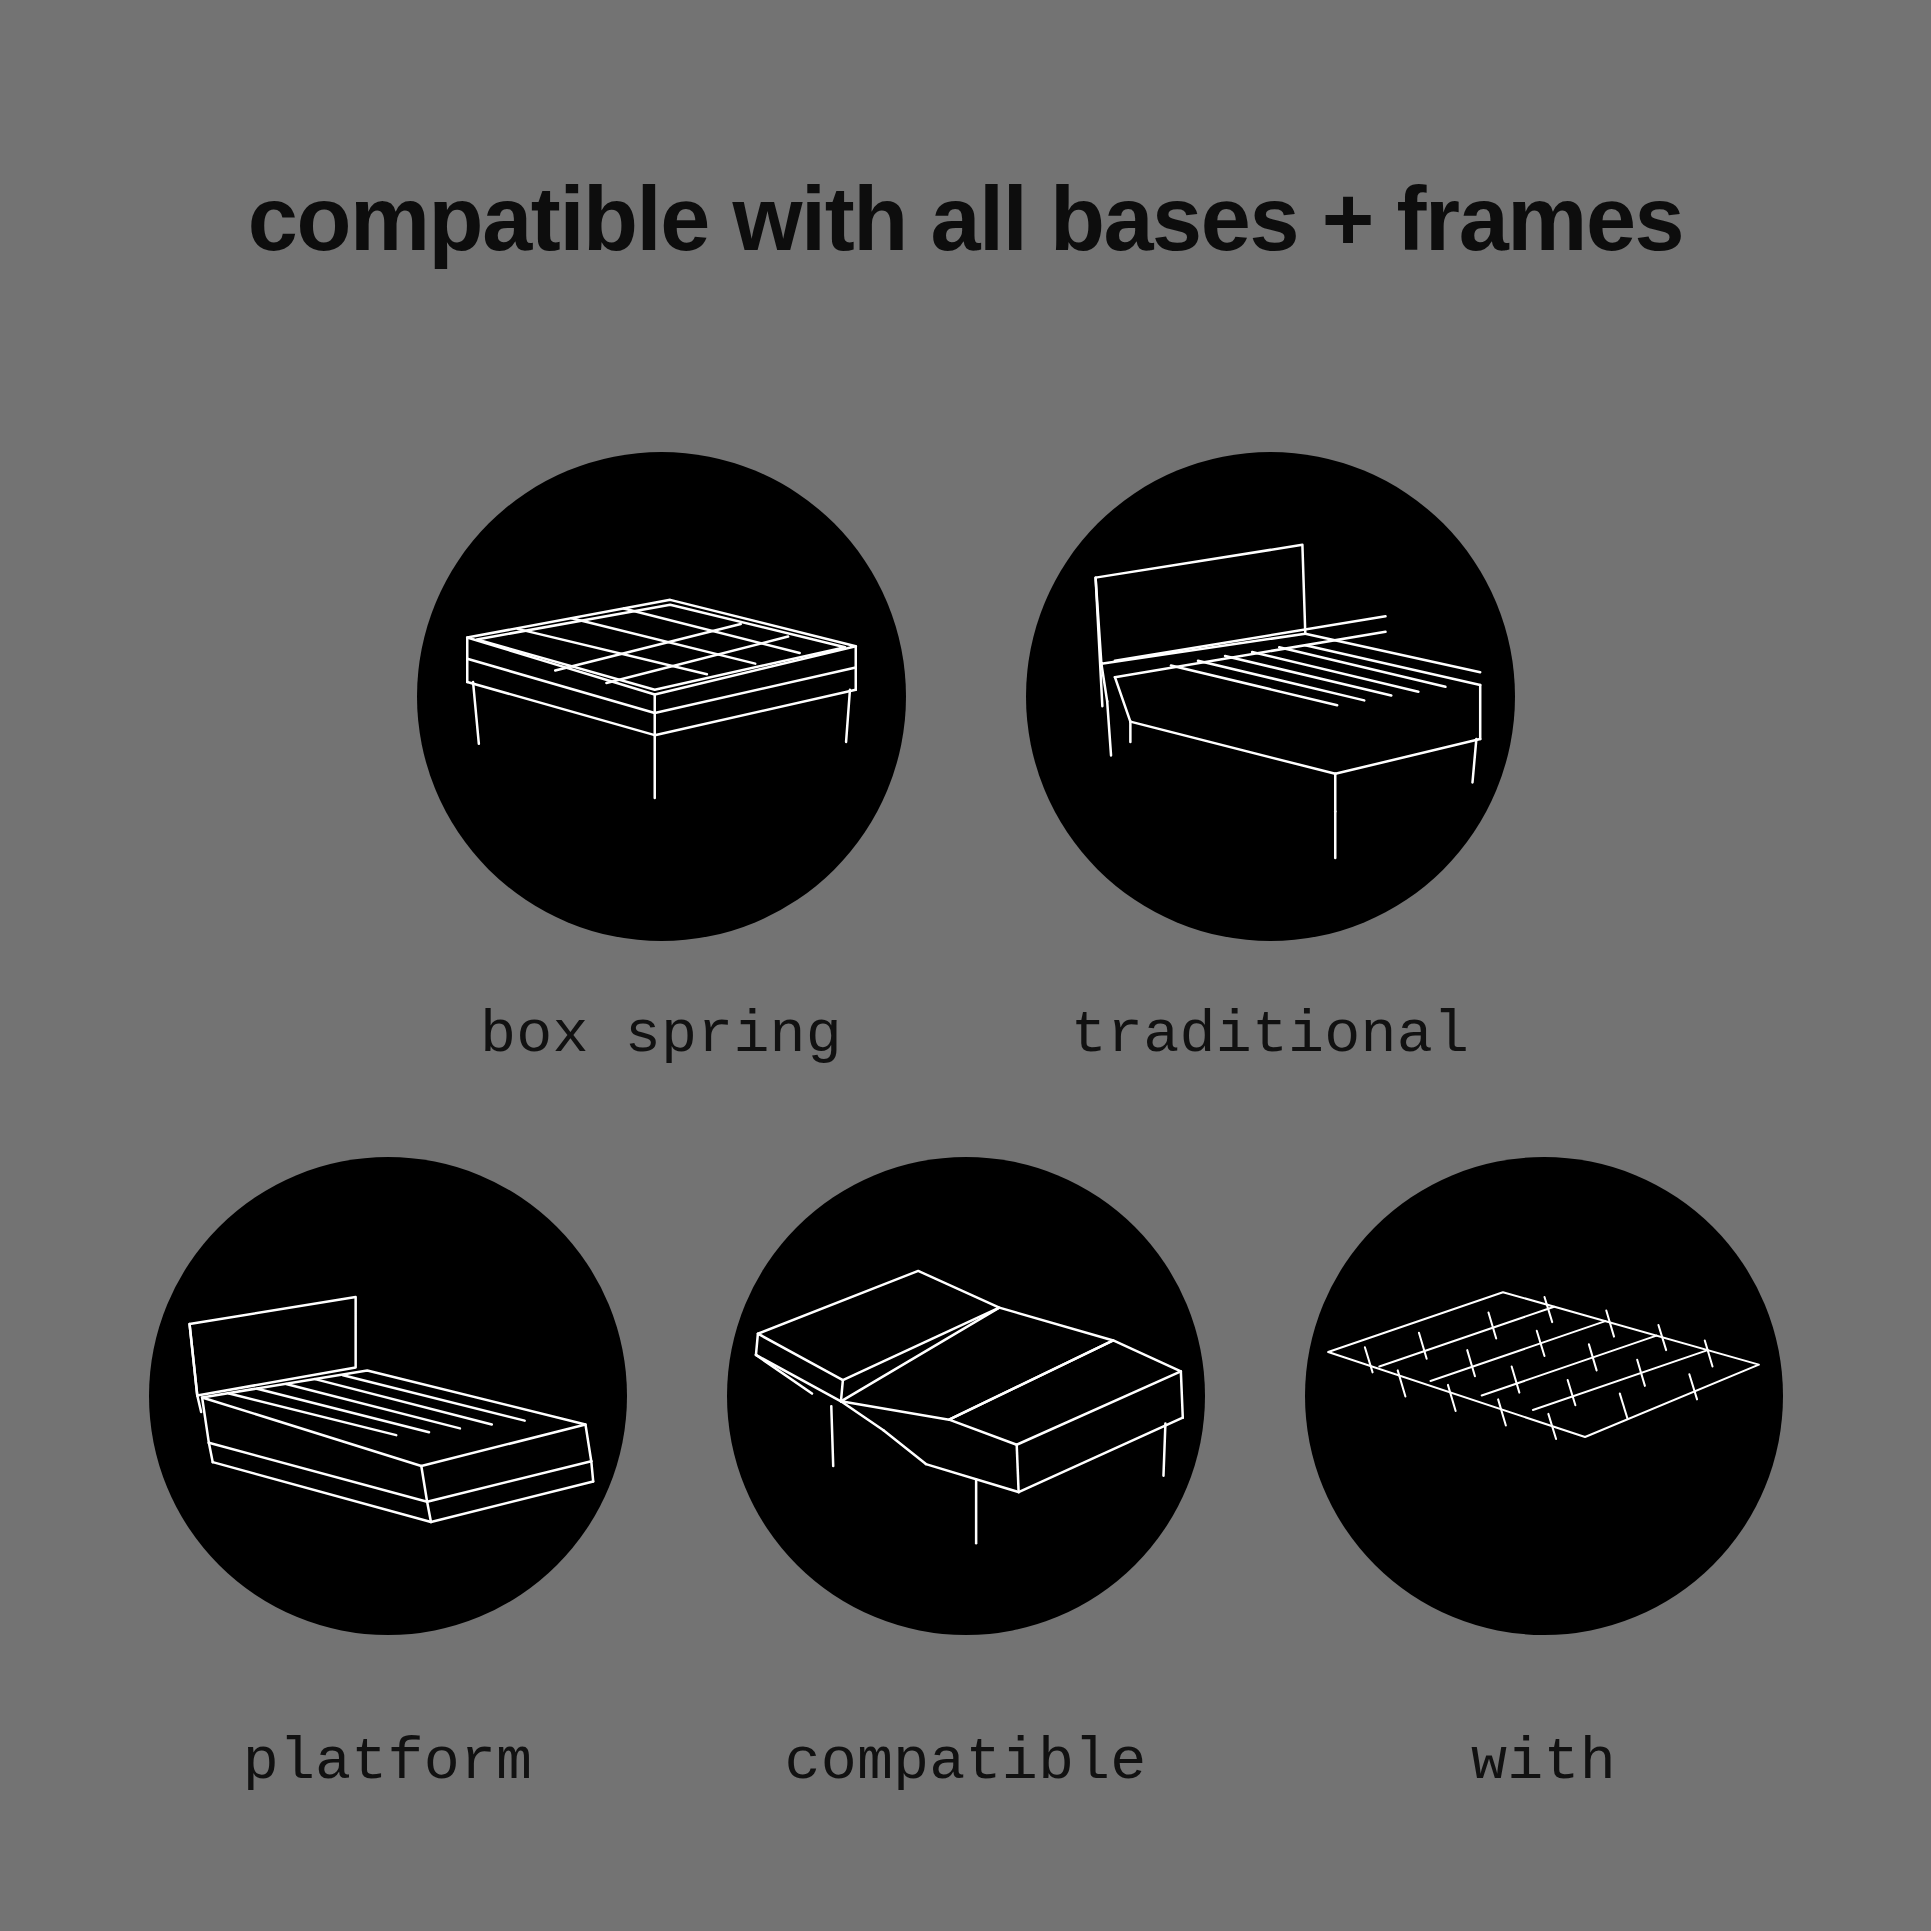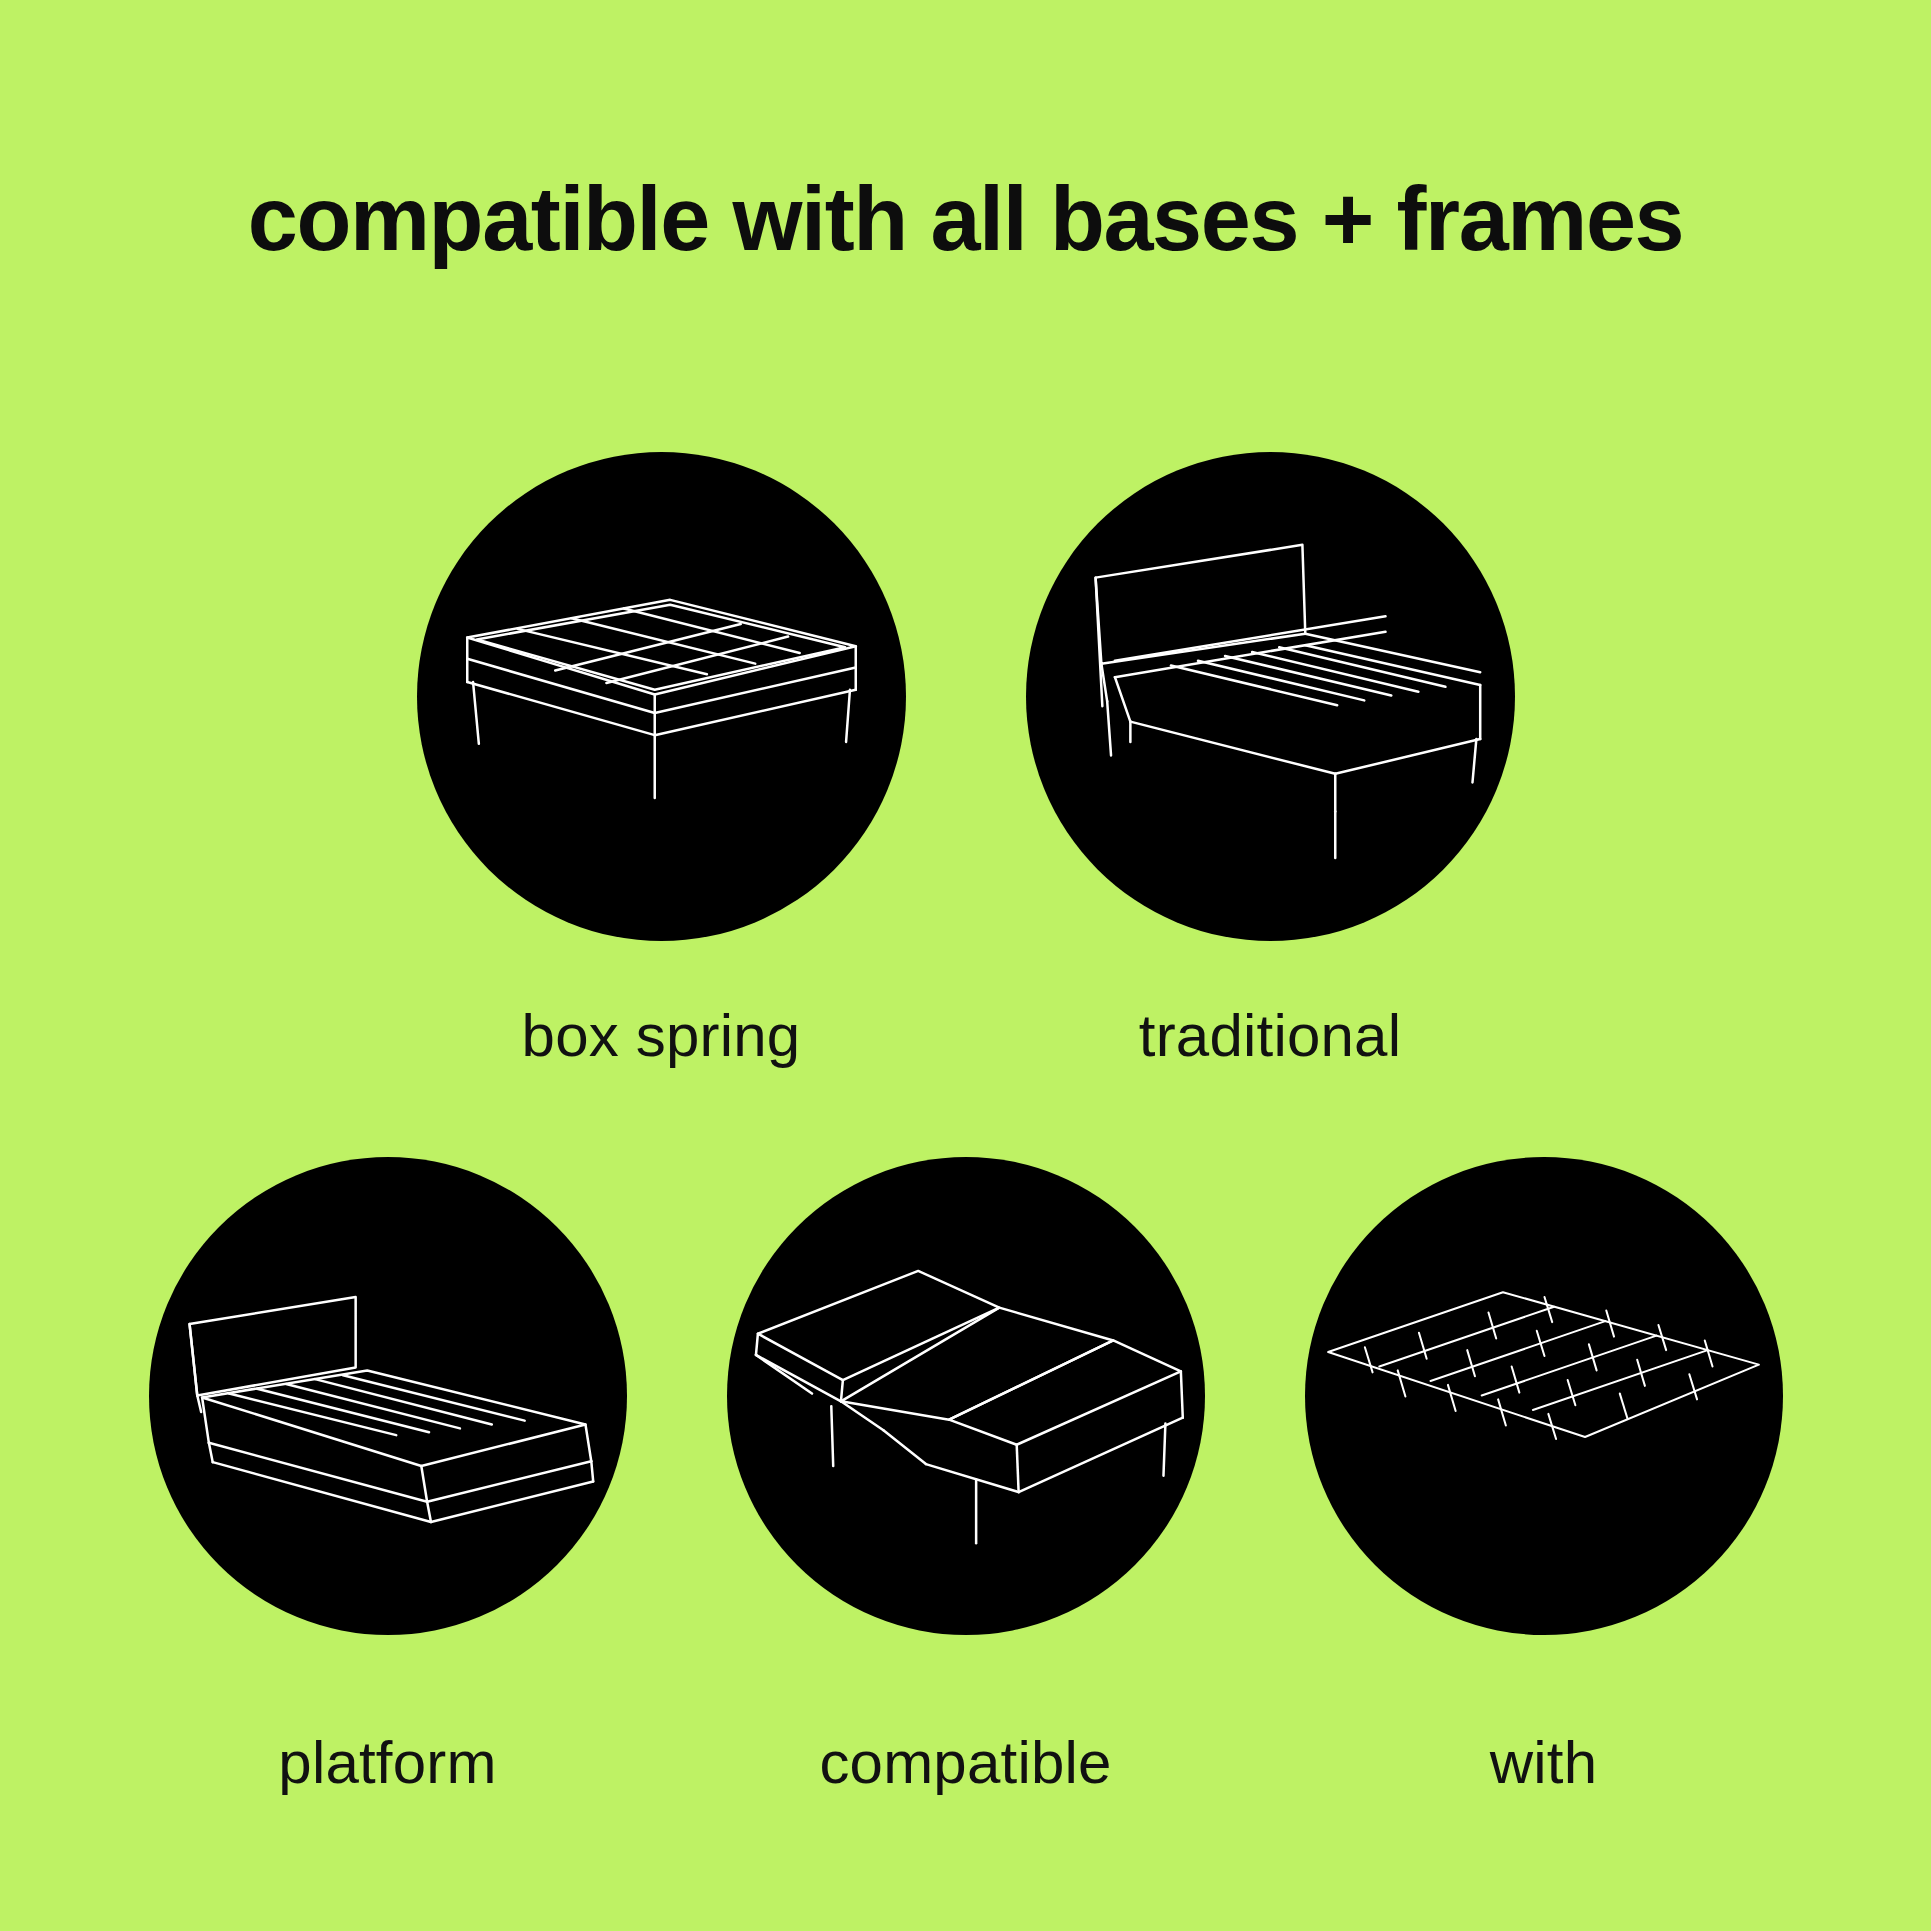--- a/index.html
+++ b/index.html
@@ -13,21 +13,21 @@
     font-family: "Liberation Sans", sans-serif;
     color: #111111;
     overflow: hidden;
     position: relative;
   }
 
   #page {
     position: relative;
     width: 1931px;
     height: 1931px;
-    background: #bef264;
+    background: #737373;
   }
 
   
   .title {
     position: absolute;
     left: 0;
     top: 172px;
     width: 1931px;
     text-align: center;
     font-size: 90px;
@@ -47,20 +47,21 @@
     justify-content: center;
     align-items: flex-start;
   }
   .row-top    { top: 452px; gap: 120px; }
   .row-bottom { top: 1157px; gap: 100px; }
 
   .tile {
     display: flex;
     flex-direction: column;
     align-items: center;
+    font-family: Liberation Mono, monospace;
   }
 
   .circle {
     background: #000000;
     border-radius: 50%;
     position: relative;
     overflow: hidden;
     flex: 0 0 auto;
   }
   .row-top .circle    { width: 489px; height: 489px; }

